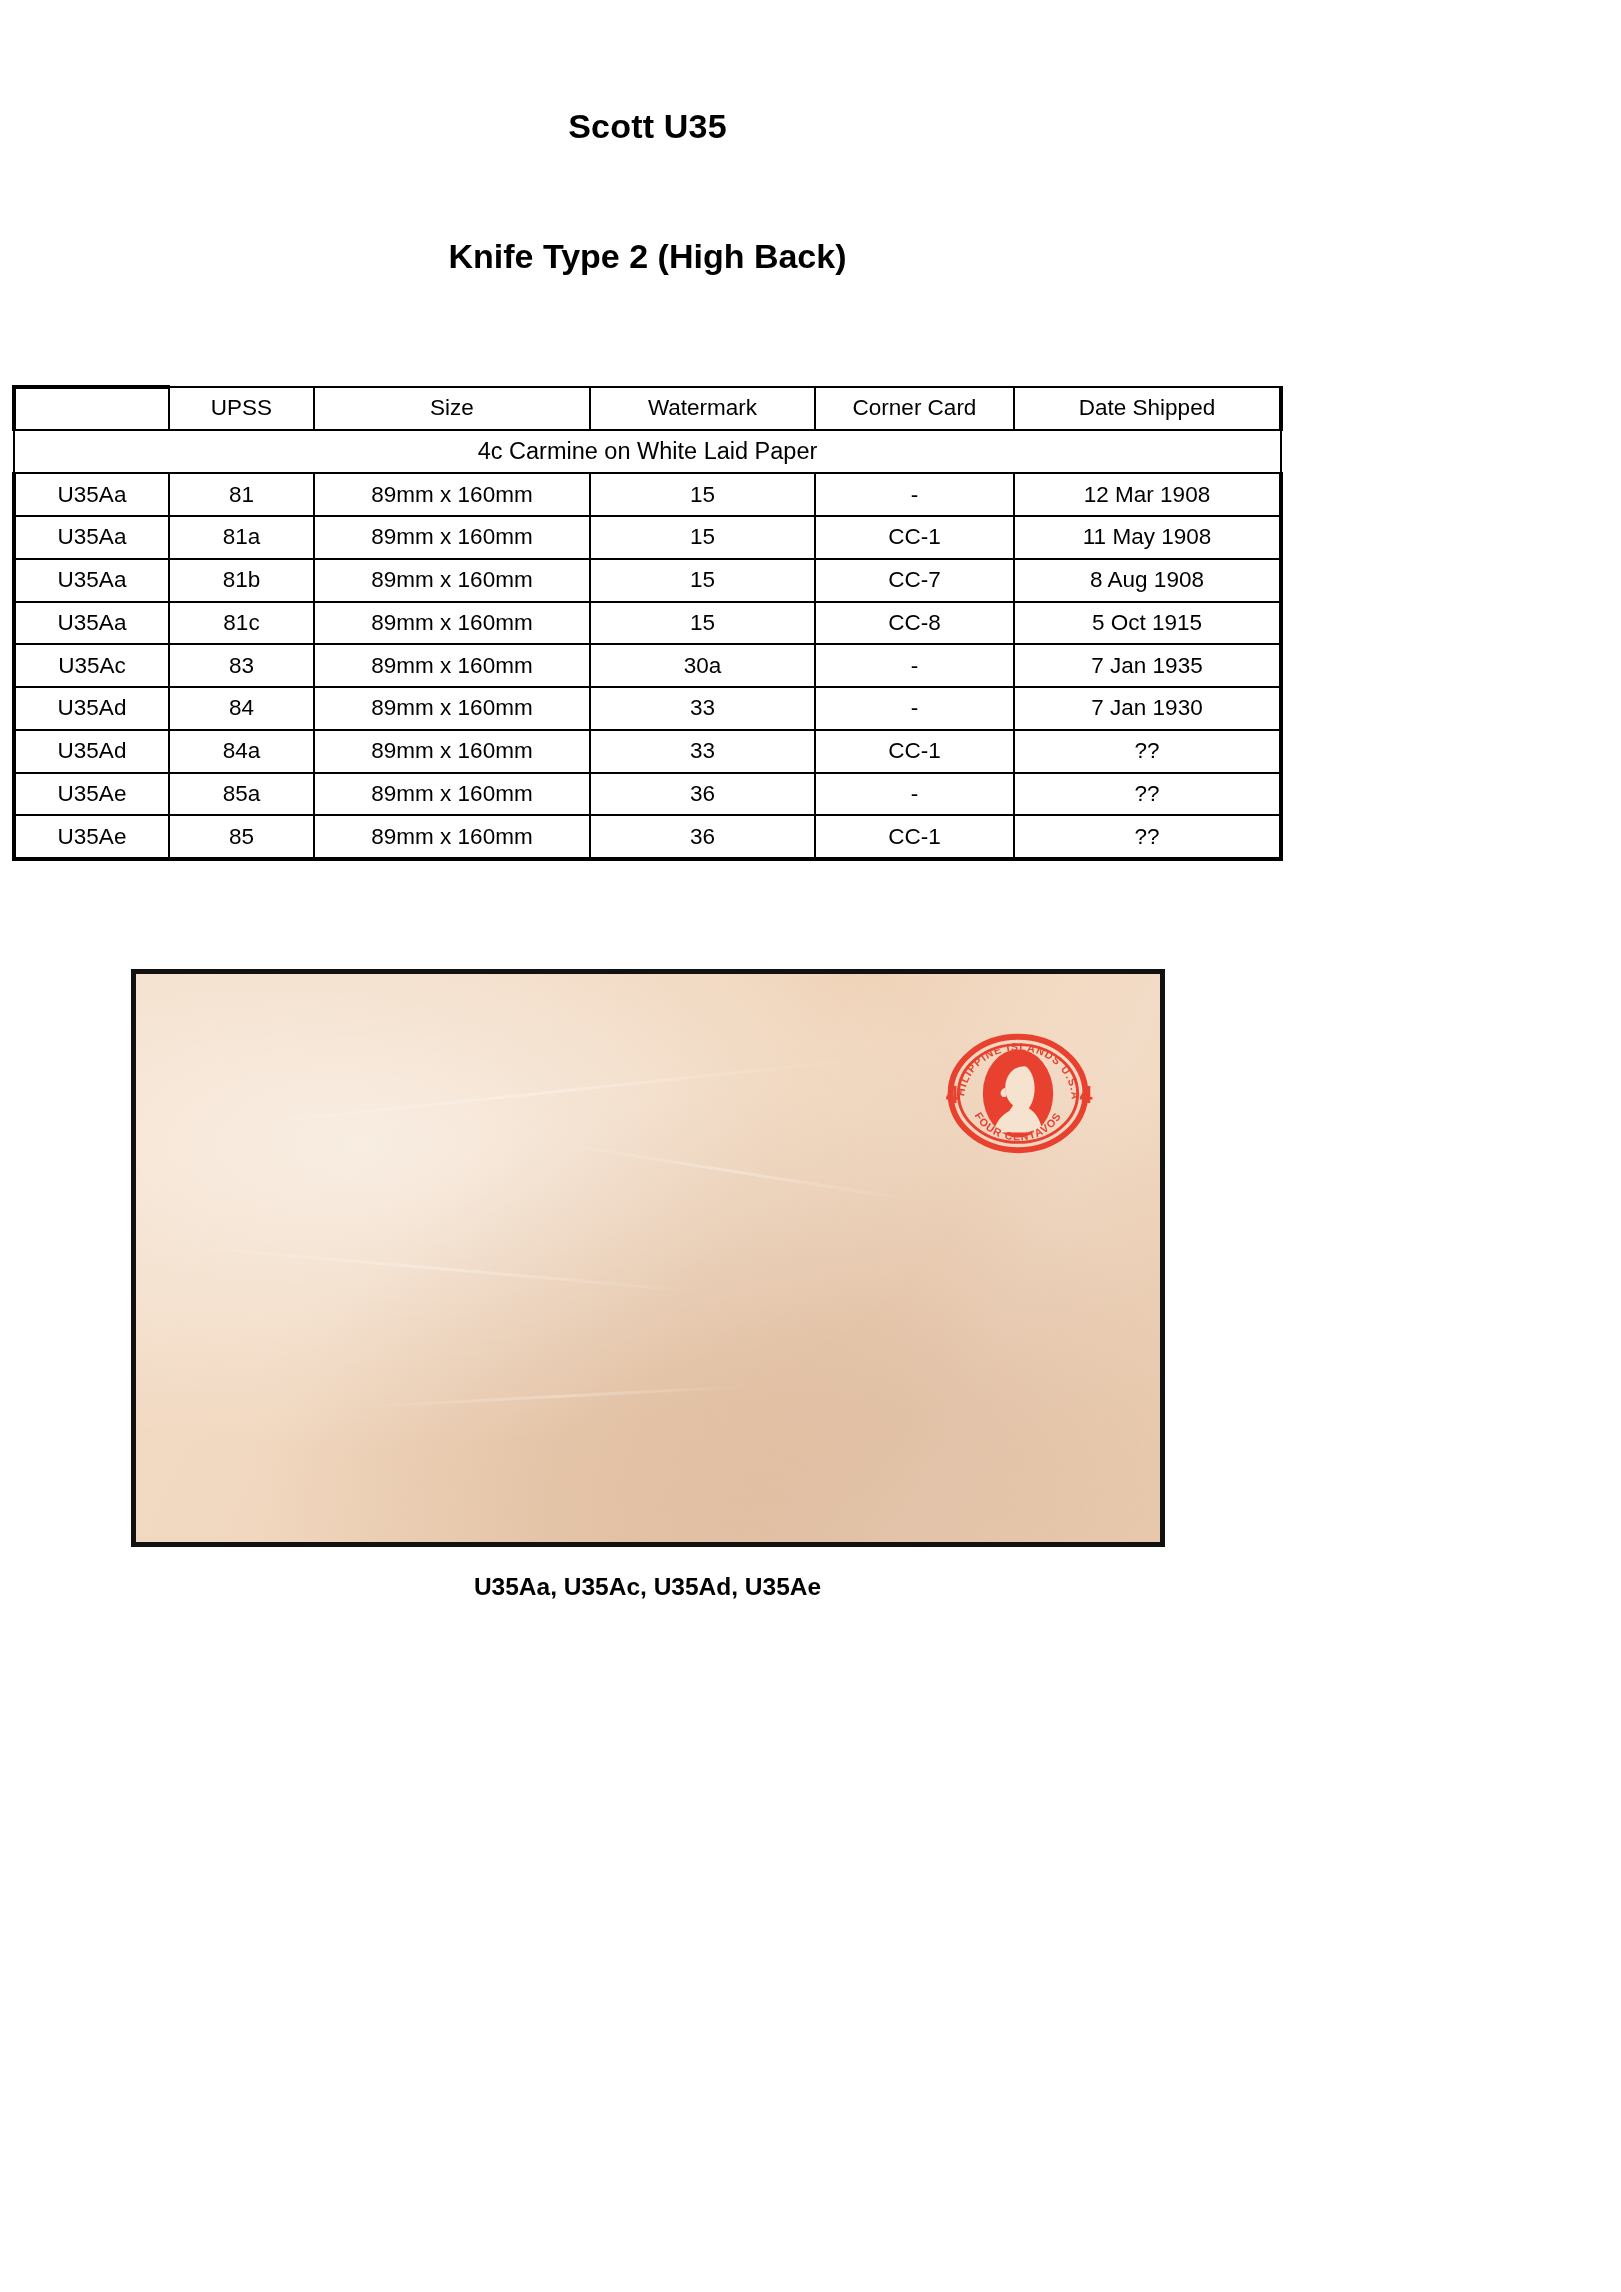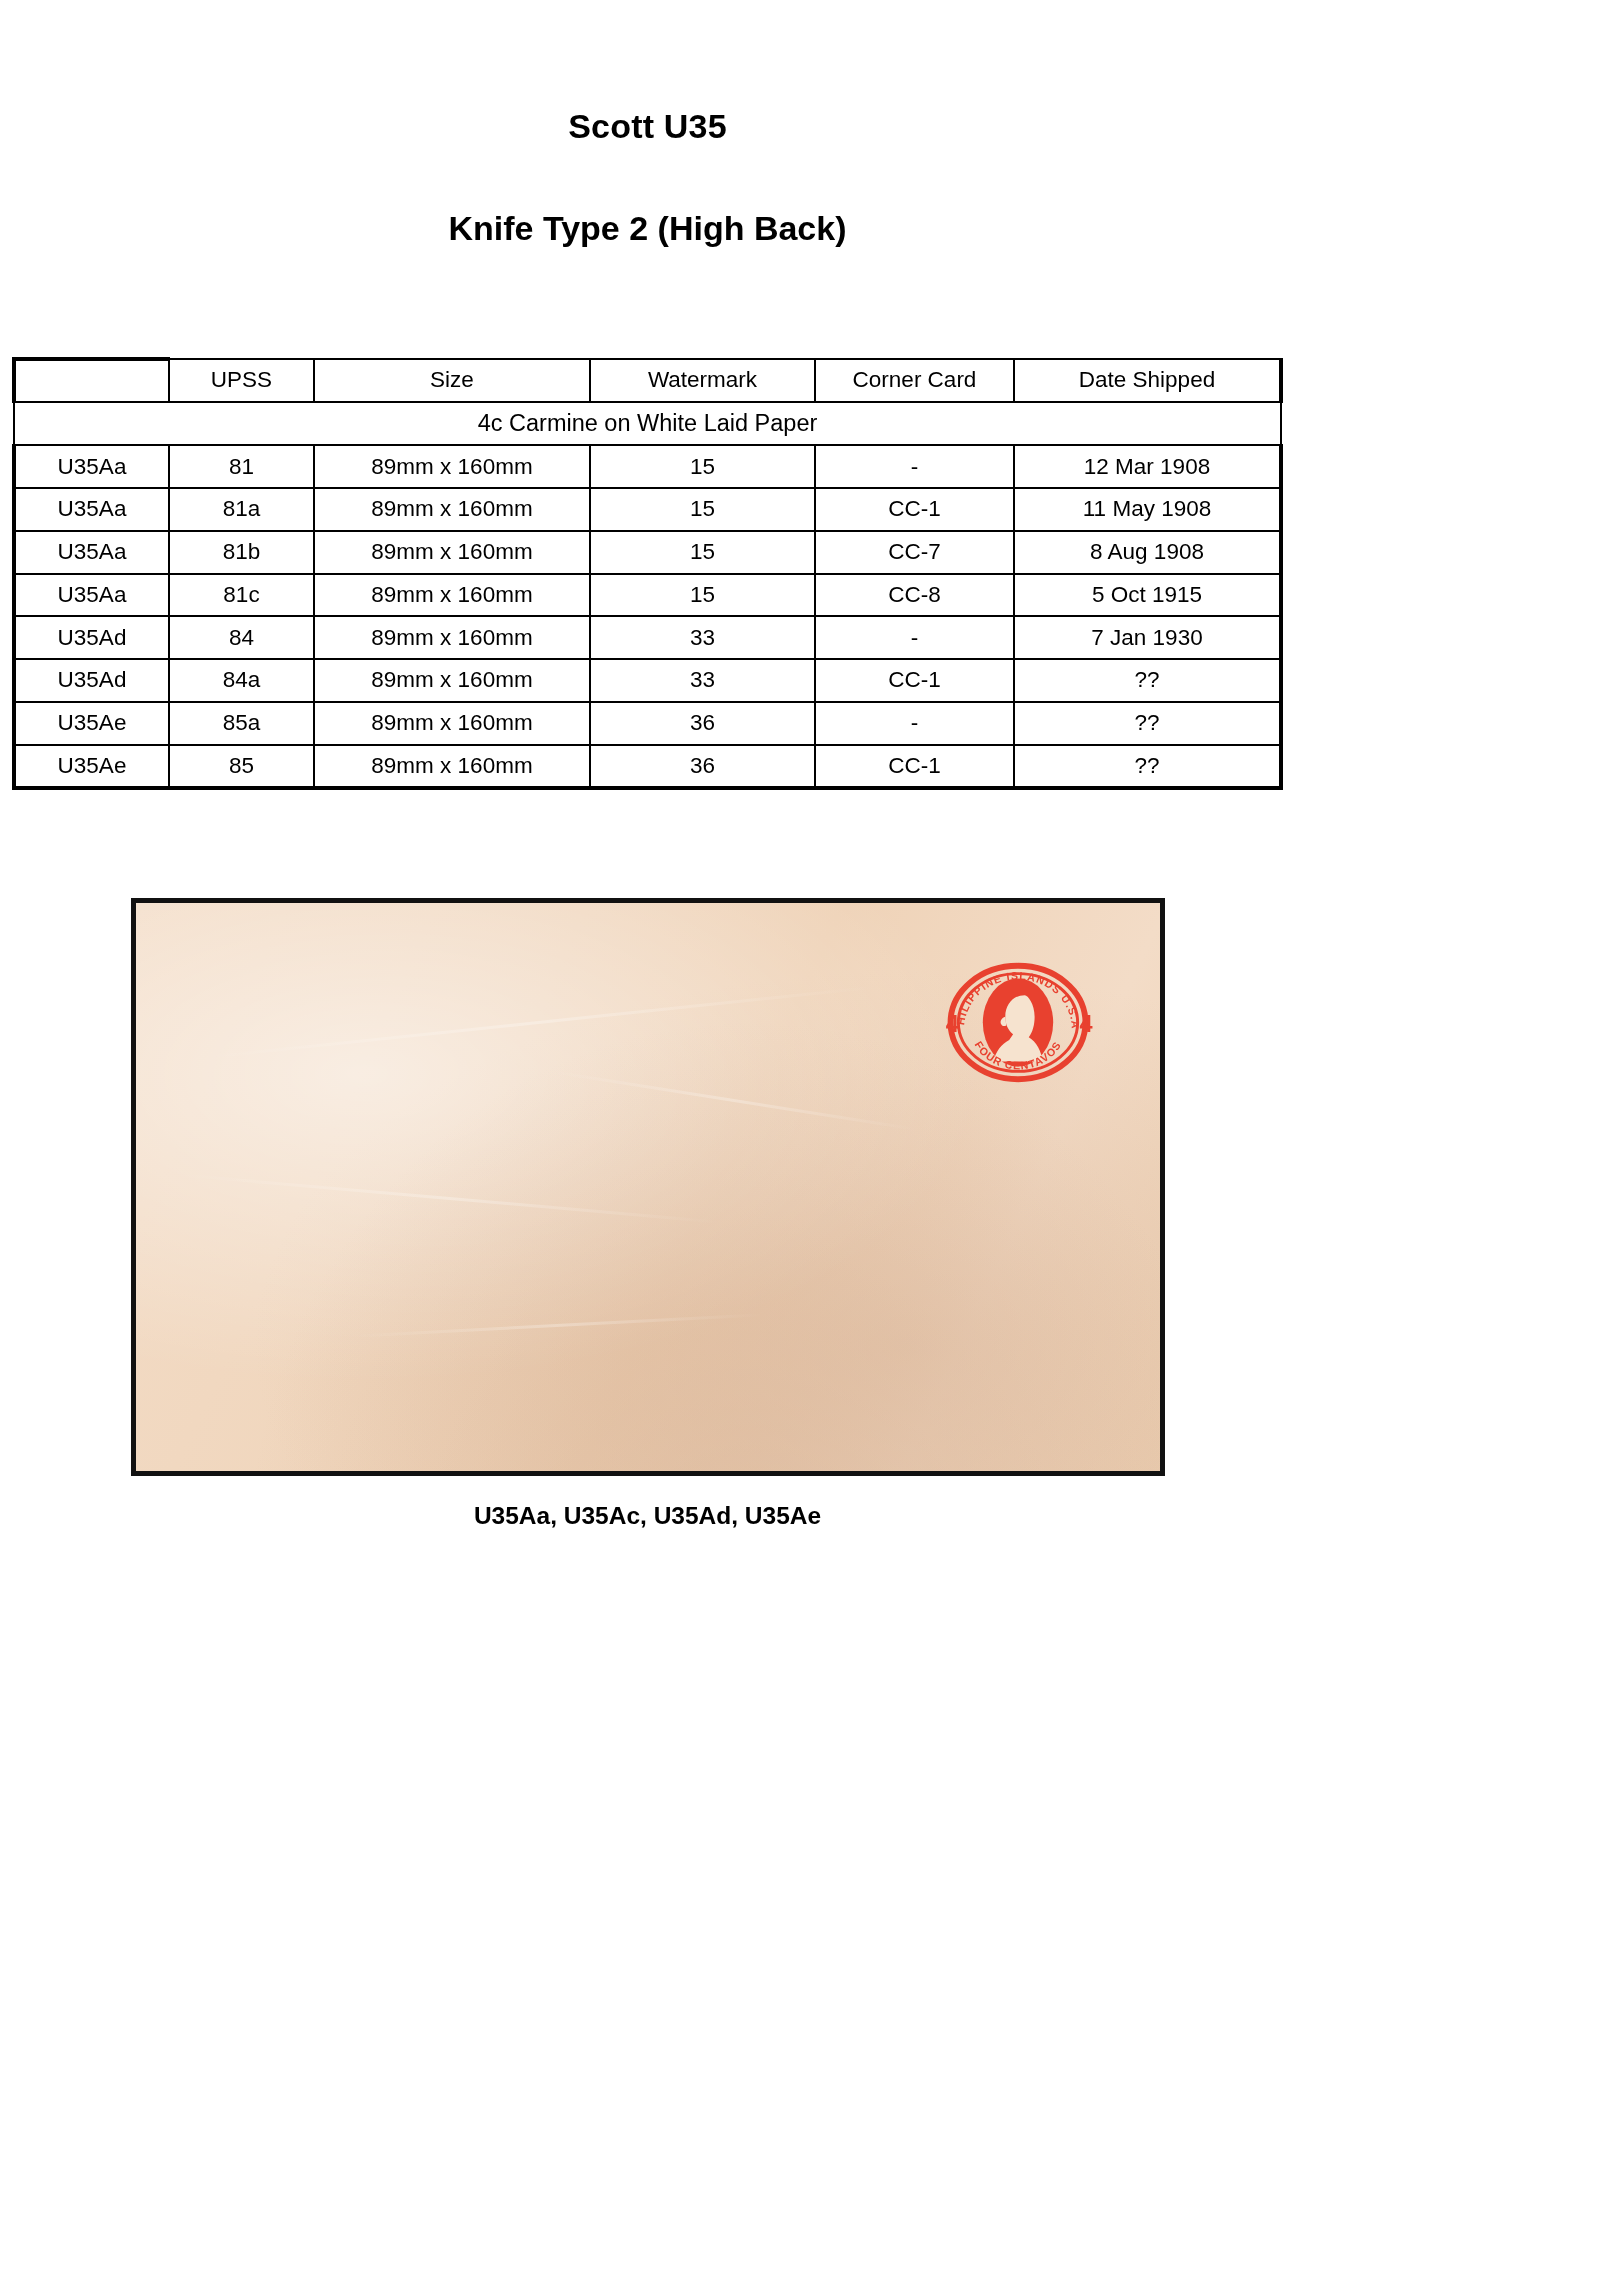--- a/index.html
+++ b/index.html
@@ -36,21 +36,21 @@
   }
   .title-line-2 {
     font-size: 34px;
     font-weight: bold;
     margin-top: 61px;
     line-height: 1.2;
   }
   .title-line-3 {
     font-size: 34px;
     font-weight: bold;
-    margin-top: 61px;
+    margin-top: 89px;
     line-height: 1.2;
   }
 
   
   .table-wrap {
     margin-top: 108px;
     display: flex;
     justify-content: center;
   }
   table.catalog {
@@ -232,20 +232,28 @@
           <td class="cell-id">U35Aa</td>
           <td>81c</td>
           <td>89mm x 160mm</td>
           <td>15</td>
           <td>CC-8</td>
           <td>5 Oct 1915</td>
         </tr>
 
 
         <tr class="row">
+          <td class="cell-id">U35Ac</td>
+          <td>83</td>
+          <td>89mm x 160mm</td>
+          <td>30a</td>
+          <td>-</td>
+          <td>7 Jan 1935</td>
+        </tr>
+        <tr class="row">
           <td class="cell-id">U35Ad</td>
           <td>84</td>
           <td>89mm x 160mm</td>
           <td>33</td>
           <td>-</td>
           <td>7 Jan 1930</td>
         </tr>
         <tr class="row">
           <td class="cell-id">U35Ad</td>
           <td>84a</td>

